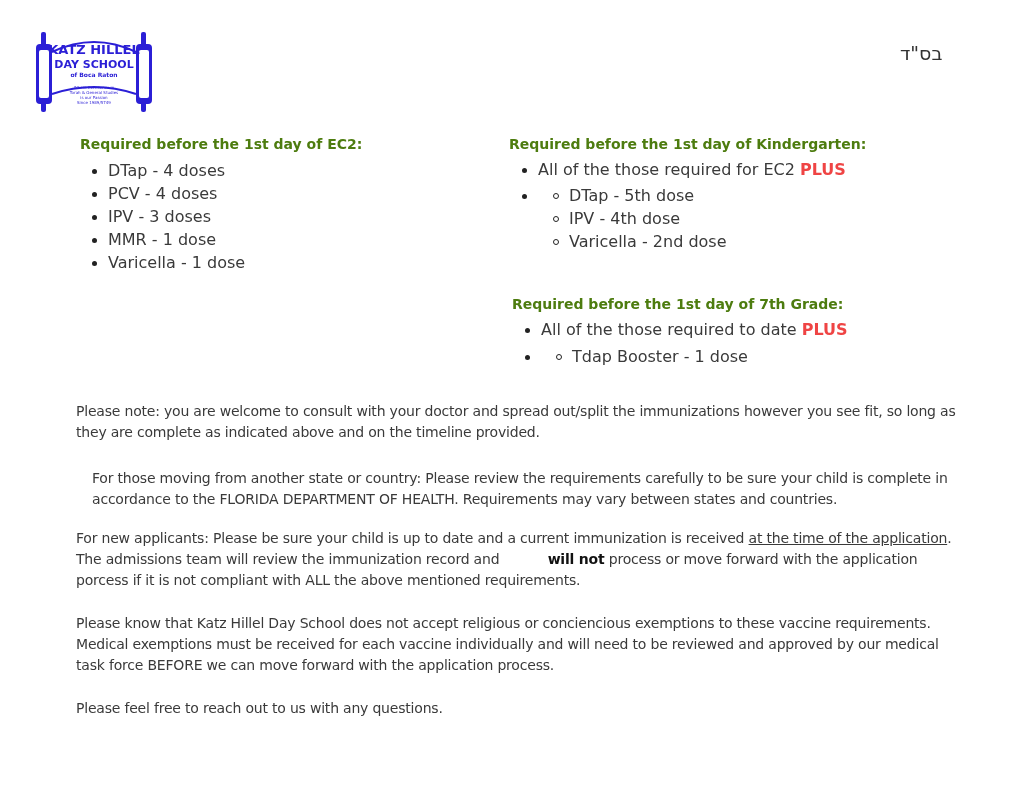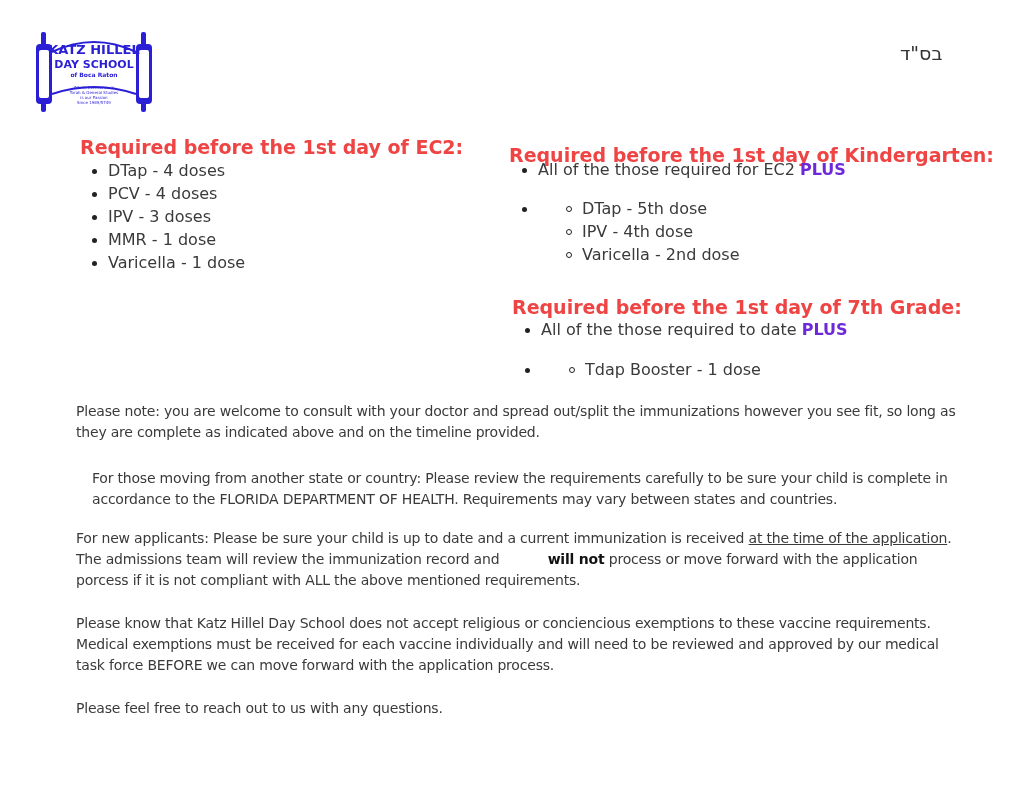--- a/index.html
+++ b/index.html
@@ -1,27 +1,27 @@
 <!DOCTYPE html>
 <html><head>
 <meta charset="utf-8">
 <style>
   html, body { margin: 0; padding: 0; background: #ffffff; }
   body { width: 1024px; height: 790px; position: relative; overflow: hidden;
          font-family: "DejaVu Sans", sans-serif; color: #333333; }
   .logo { position: absolute; left: 30px; top: 28px; width: 128px; height: 86px; }
   .hebrew { position: absolute; left: 900px; top: 42px; font-size: 19px; color: #333; direction: rtl; }
-  .heading { position: absolute; color: #ef4444; font-weight: bold; font-size: 19px; white-space: nowrap; }
+  .heading { position: absolute; color: #4d7c0f; font-weight: bold; font-size: 14px; white-space: nowrap; }
   ul.l1 { position: absolute; margin: 0; padding: 0; list-style: none; font-size: 16px; color: #3a3a3a; }
   ul.l1 > li { position: relative; padding-left: 28px; height: 23px; line-height: 23px; white-space: nowrap; }
   ul.l1 > li::before { content: ""; position: absolute; left: 12px; top: 10px; width: 5px; height: 5px; background: #222; border-radius: 50%; }
-  ul.l2 { margin: 16px; padding: 0; list-style: none; }
+  ul.l2 { margin: 3px; padding: 0; list-style: none; }
   ul.l2 > li { position: relative; padding-left: 56px; height: 23px; line-height: 23px; white-space: nowrap; }
   ul.l2 > li::before { content: ""; position: absolute; left: 40px; top: 9px; width: 4px; height: 4px; border: 1px solid #222; border-radius: 50%; }
-  b.plus { color: #6d28d9; }
+  b.plus { color: #ef4444; }
   .para { position: absolute; left: 76px; width: 880px; font-size: 14px; line-height: 21px; color: #3a3a3a; letter-spacing: -0.2px; }
   .para u { text-decoration: underline; }
   .para b { color: #111; margin-left: 44px; }
 </style>
 </head>
 <body>
 
 <div class="logo">
   <svg width="128" height="86" viewBox="0 0 128 86">
     <g fill="#2b1fd6">
@@ -50,21 +50,21 @@
 
 <div class="heading" style="left:80px; top:136px;">Required before the 1st day of EC2:</div>
 <ul class="l1" style="left:80px; top:159px;">
   <li>DTap - 4 doses</li>
   <li>PCV - 4 doses</li>
   <li>IPV - 3 doses</li>
   <li>MMR - 1 dose</li>
   <li>Varicella - 1 dose</li>
 </ul>
 
-<div class="heading" style="left:509px; top:144px;">Required before the 1st day of Kindergarten:</div>
+<div class="heading" style="left:509px; top:136px;">Required before the 1st day of Kindergarten:</div>
 <ul class="l1" style="left:510px; top:158px;">
   <li><span>All of the those required for EC2 </span><b class="plus">PLUS</b></li>
 </ul>
 <ul class="l1" style="left:510px; top:181px;">
   <li style="padding-left:0">
       <ul class="l2">
     <li>DTap - 5th dose</li>
     <li>IPV - 4th dose</li>
     <li>Varicella - 2nd dose</li>
   </ul>

